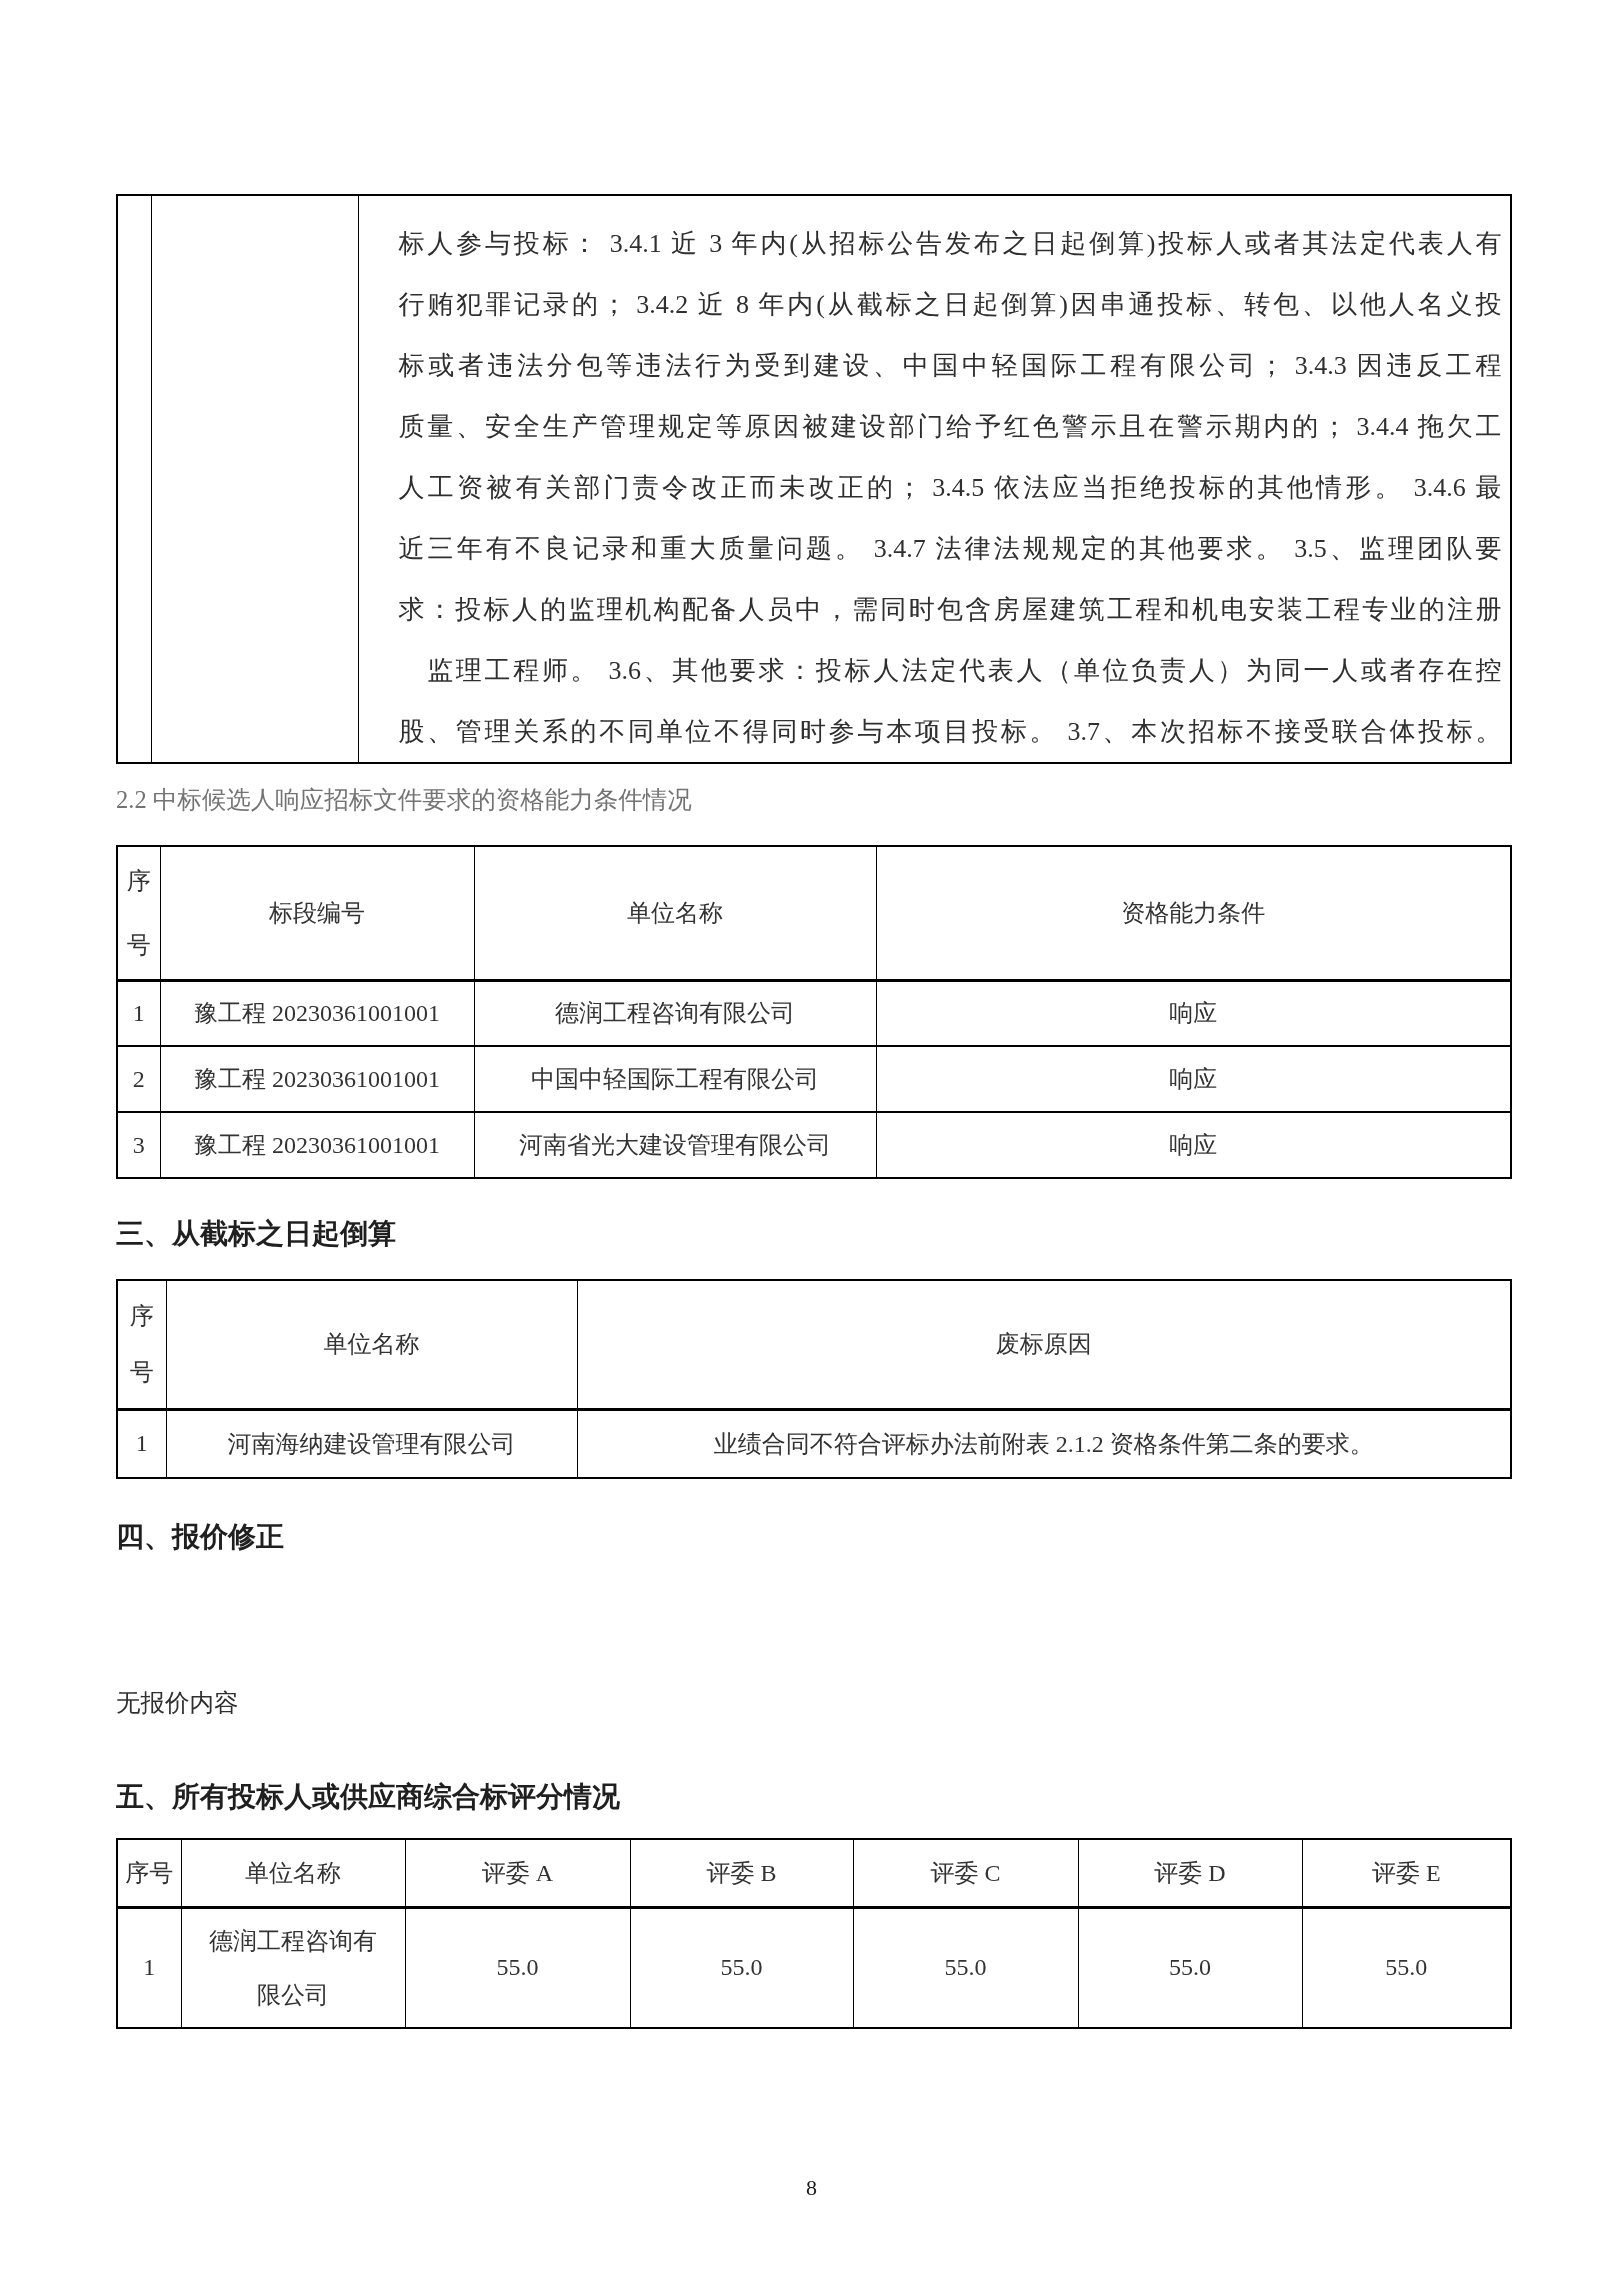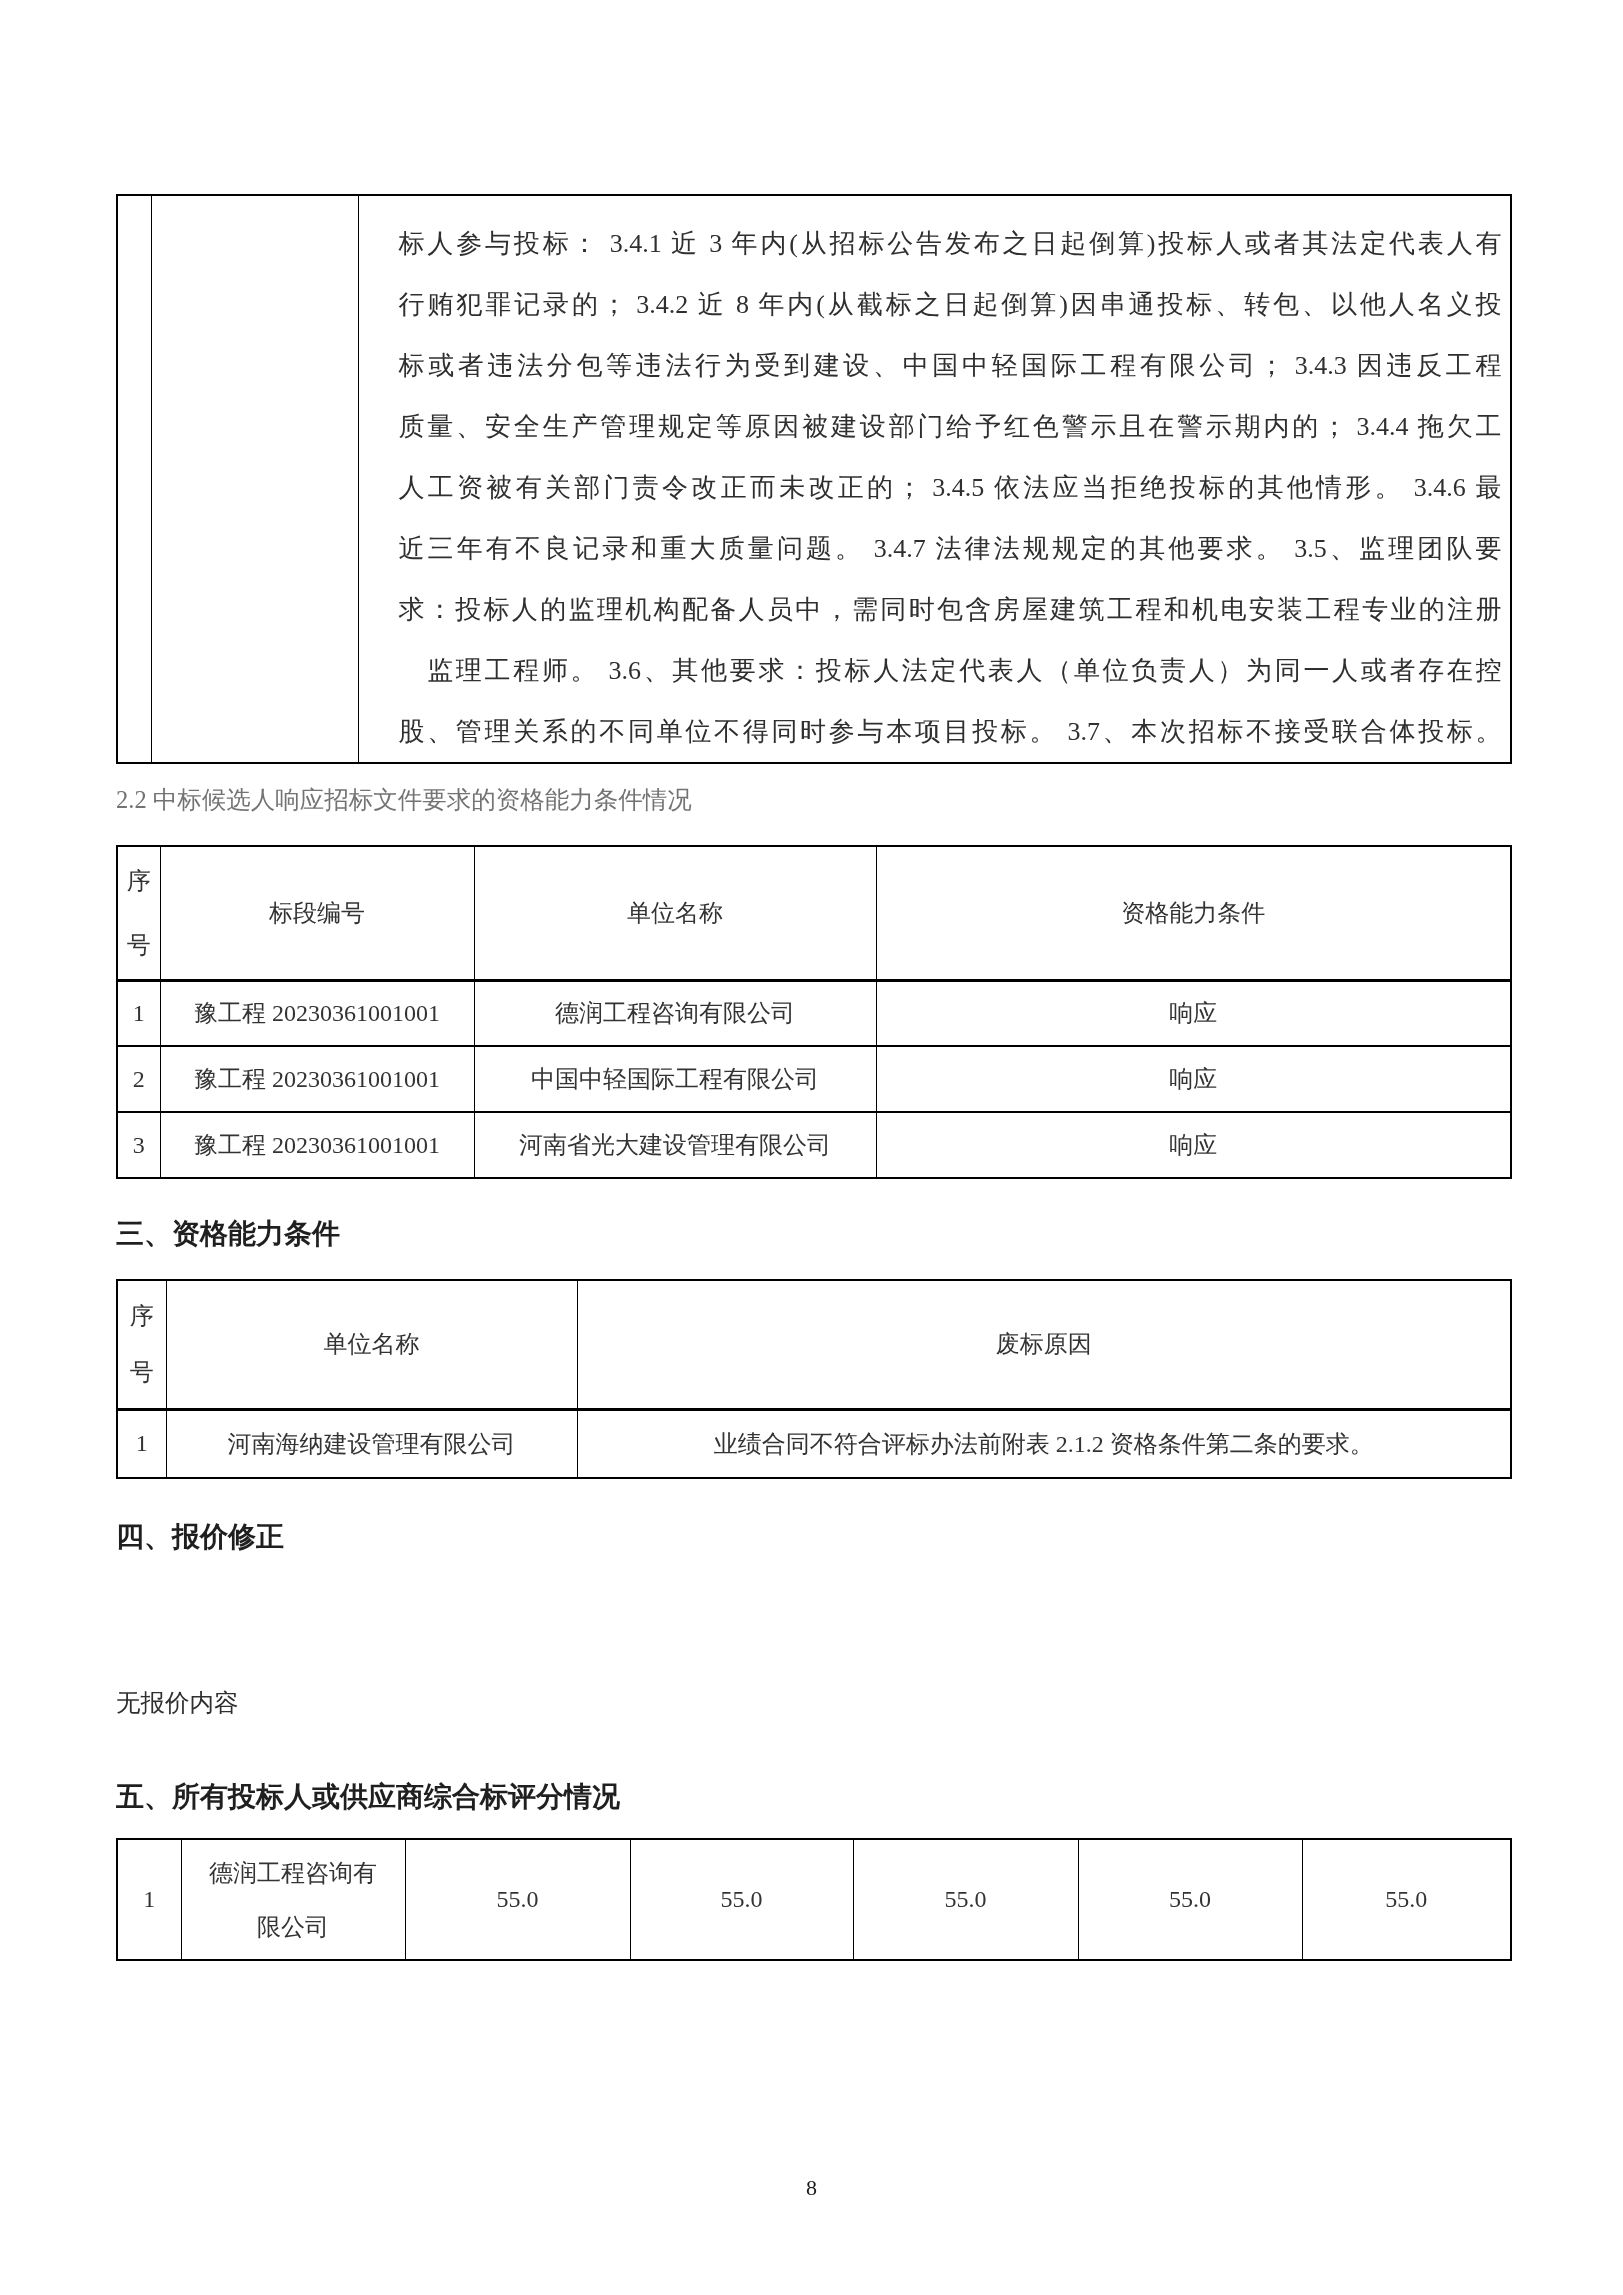--- a/index.html
+++ b/index.html
@@ -137,21 +137,21 @@
   </tr>
   <tr class="data-row">
     <td>3</td>
     <td>豫工程 20230361001001</td>
     <td>河南省光大建设管理有限公司</td>
     <td>响应</td>
   </tr>
 </tbody>
   </table>
 
-<div class="abs section-heading" style="left:116px; top:1215px;">三、资格能力条件</div>
+<div class="abs section-heading" style="left:116px; top:1215px;">三、从截标之日起倒算</div>
 
 <table class="doc-table abs" id="table-rejected">
   <colgroup>
       <col style="width:49px">
       <col style="width:411px">
       <col style="width:934px">
     </colgroup>
   <tbody>
       <tr class="header-row">
     <th class="preline seq-header">序
@@ -176,20 +176,29 @@
   <colgroup>
     <col style="width:64px">
       <col style="width:224px">
       <col style="width:225px">
       <col style="width:223px">
     <col style="width:225px">
       <col style="width:224px">
       <col style="width:209px">
   </colgroup>
   <tbody>
+      <tr class="header-row">
+    <th>序号</th>
+    <th>单位名称</th>
+    <th>评委 A</th>
+    <th>评委 B</th>
+    <th>评委 C</th>
+    <th>评委 D</th>
+    <th>评委 E</th>
+  </tr>
   <tr class="data-row">
     <td>1</td>
     <td class="preline company-cell">德润工程咨询有
 限公司</td>
     <td>55.0</td>
     <td>55.0</td>
     <td>55.0</td>
     <td>55.0</td>
     <td>55.0</td>
   </tr>

